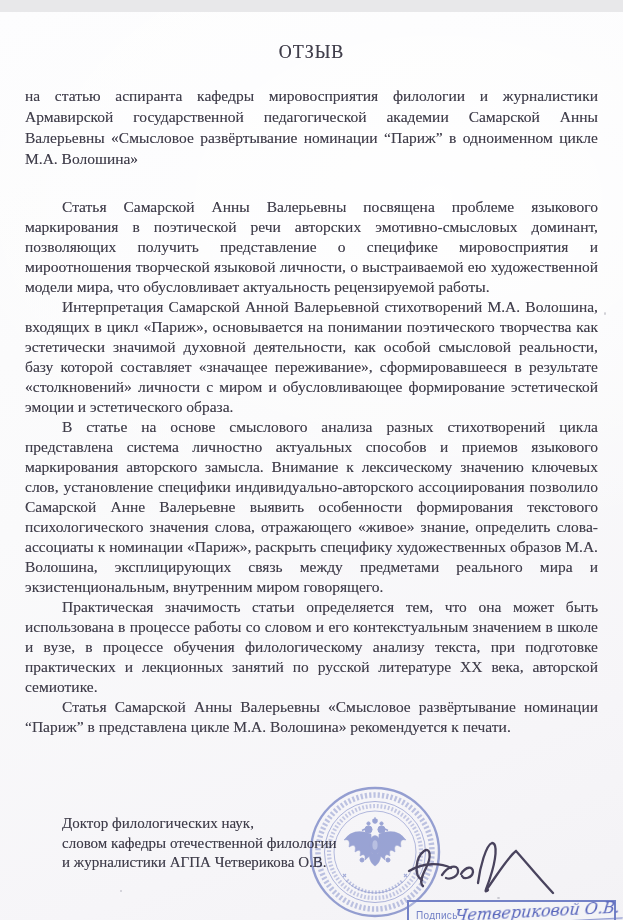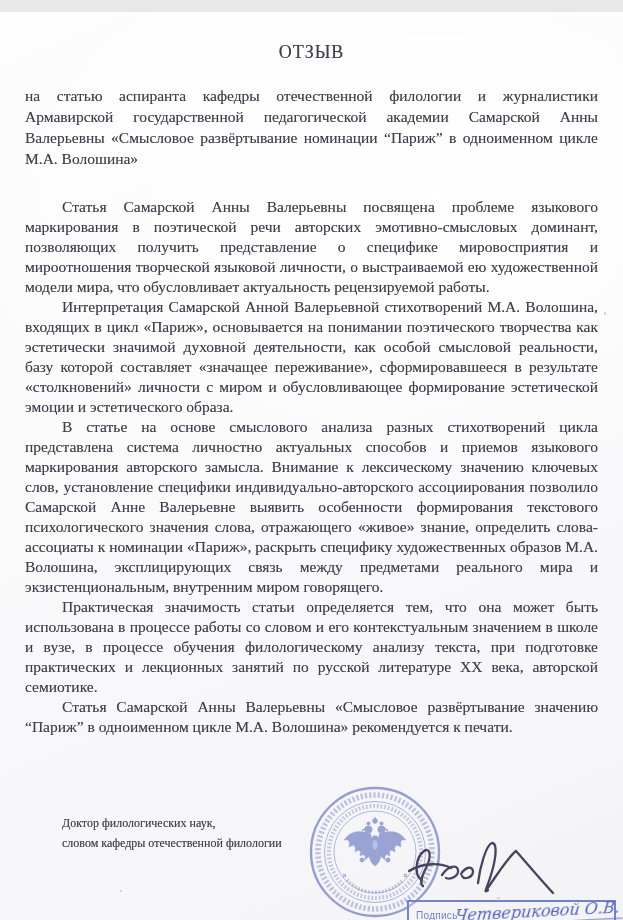--- a/index.html
+++ b/index.html
@@ -26,21 +26,21 @@
   }
   .bodytext{
     position:absolute;top:185px;left:25px;width:573px;
     font-size:15.5px;line-height:20px;
     text-shadow:0 0 .5px rgba(64,62,75,.5);
     font-family:Liberation Serif, serif;
   }
   .bodytext p{margin:0;text-indent:37px;text-align:justify;}
   .sig-block{
     position:absolute;top:802px;left:62px;width:340px;
-    font-size:12px;line-height:19.5px;
+    font-size:15px;line-height:19.5px;
     text-shadow:0 0 .5px rgba(64,62,75,.5);
   }
   .sig-block div{white-space:nowrap;}
   .stamp{
     position:absolute;left:307px;top:772px;width:136px;height:136px;
     mix-blend-mode:multiply;opacity:.92;filter:blur(.4px);
   }
   .ink-signature{
     position:absolute;left:400px;top:818px;width:170px;height:78px;
     filter:blur(.3px);
@@ -70,33 +70,34 @@
   }
   .speck{position:absolute;border-radius:50%;background:rgba(120,120,135,.35);}
 </style>
 </head>
 <body>
 
 <div class="scan-page">
 
   <div class="title">ОТЗЫВ</div>
 
-  <div class="intro">на статью аспиранта кафедры отечественной филологии и журналистики Армавирской государственной педагогической академии Самарской Анны Валерьевны «Смысловое развёртывание номинации “Париж” в одноименном цикле М.А. Волошина»</div>
+  <div class="intro">на статью аспиранта кафедры мировосприятия филологии и журналистики Армавирской государственной педагогической академии Самарской Анны Валерьевны «Смысловое развёртывание номинации “Париж” в одноименном цикле М.А. Волошина»</div>
 
   <div class="bodytext">
     <p>Статья Самарской Анны Валерьевны посвящена проблеме языкового маркирования в поэтической речи авторских эмотивно-смысловых доминант, позволяющих получить представление о специфике мировосприятия и мироотношения творческой языковой личности, о выстраиваемой ею художественной модели мира, что обусловливает актуальность рецензируемой работы.</p>
     <p>Интерпретация Самарской Анной Валерьевной стихотворений М.А. Волошина, входящих в цикл «Париж», основывается на понимании поэтического творчества как эстетически значимой духовной деятельности, как особой смысловой реальности, базу которой составляет «значащее переживание», сформировавшееся в результате «столкновений» личности с миром и обусловливающее формирование эстетической эмоции и эстетического образа.</p>
     <p>В статье на основе смыслового анализа разных стихотворений цикла представлена система личностно актуальных способов и приемов языкового маркирования авторского замысла. Внимание к лексическому значению ключевых слов, установление специфики индивидуально-авторского ассоциирования позволило Самарской Анне Валерьевне выявить особенности формирования текстового психологического значения слова, отражающего «живое» знание, определить слова-ассоциаты к номинации «Париж», раскрыть специфику художественных образов М.А. Волошина, эксплицирующих связь между предметами реального мира и экзистенциональным, внутренним миром говорящего.</p>
     <p>Практическая значимость статьи определяется тем, что она может быть использована в процессе работы со словом и его контекстуальным значением в школе и вузе, в процессе обучения филологическому анализу текста, при подготовке практических и лекционных занятий по русской литературе XX века, авторской семиотике.</p>
-    <p>Статья Самарской Анны Валерьевны «Смысловое развёртывание значению “Париж” в одноименном цикле М.А. Волошина» рекомендуется к печати.</p>
+    <p>Статья Самарской Анны Валерьевны «Смысловое развёртывание номинации “Париж” в представлена цикле М.А. Волошина» рекомендуется к печати.</p>
   </div>
 
   <div class="sig-block">
     <div>Доктор филологических наук,</div>
     <div>словом кафедры отечественной филологии</div>
+    <div>и журналистики АГПА Четверикова О.В.</div>
   </div>
 
   <svg class="stamp" viewBox="0 0 136 136" xmlns="http://www.w3.org/2000/svg">
     <g stroke="#7e8ccd" fill="none">
       <circle cx="68" cy="68" r="64" stroke-width="2.4" opacity=".85"></circle>
       <circle cx="68" cy="68" r="57" stroke-width="5.5" stroke-dasharray="2.2 2.1" opacity=".5"></circle>
       <circle cx="68" cy="68" r="50.5" stroke-width="1" opacity=".65"></circle>
       <circle cx="68" cy="68" r="46" stroke-width="4.2" stroke-dasharray="1.8 1.9" opacity=".45"></circle>
       <circle cx="68" cy="68" r="41" stroke-width="1" opacity=".6"></circle>
       <path d="M 40,96 A 38 38 0 0 0 96,96" stroke-width="3.4" stroke-dasharray="1.7 1.8" opacity=".5"></path>

